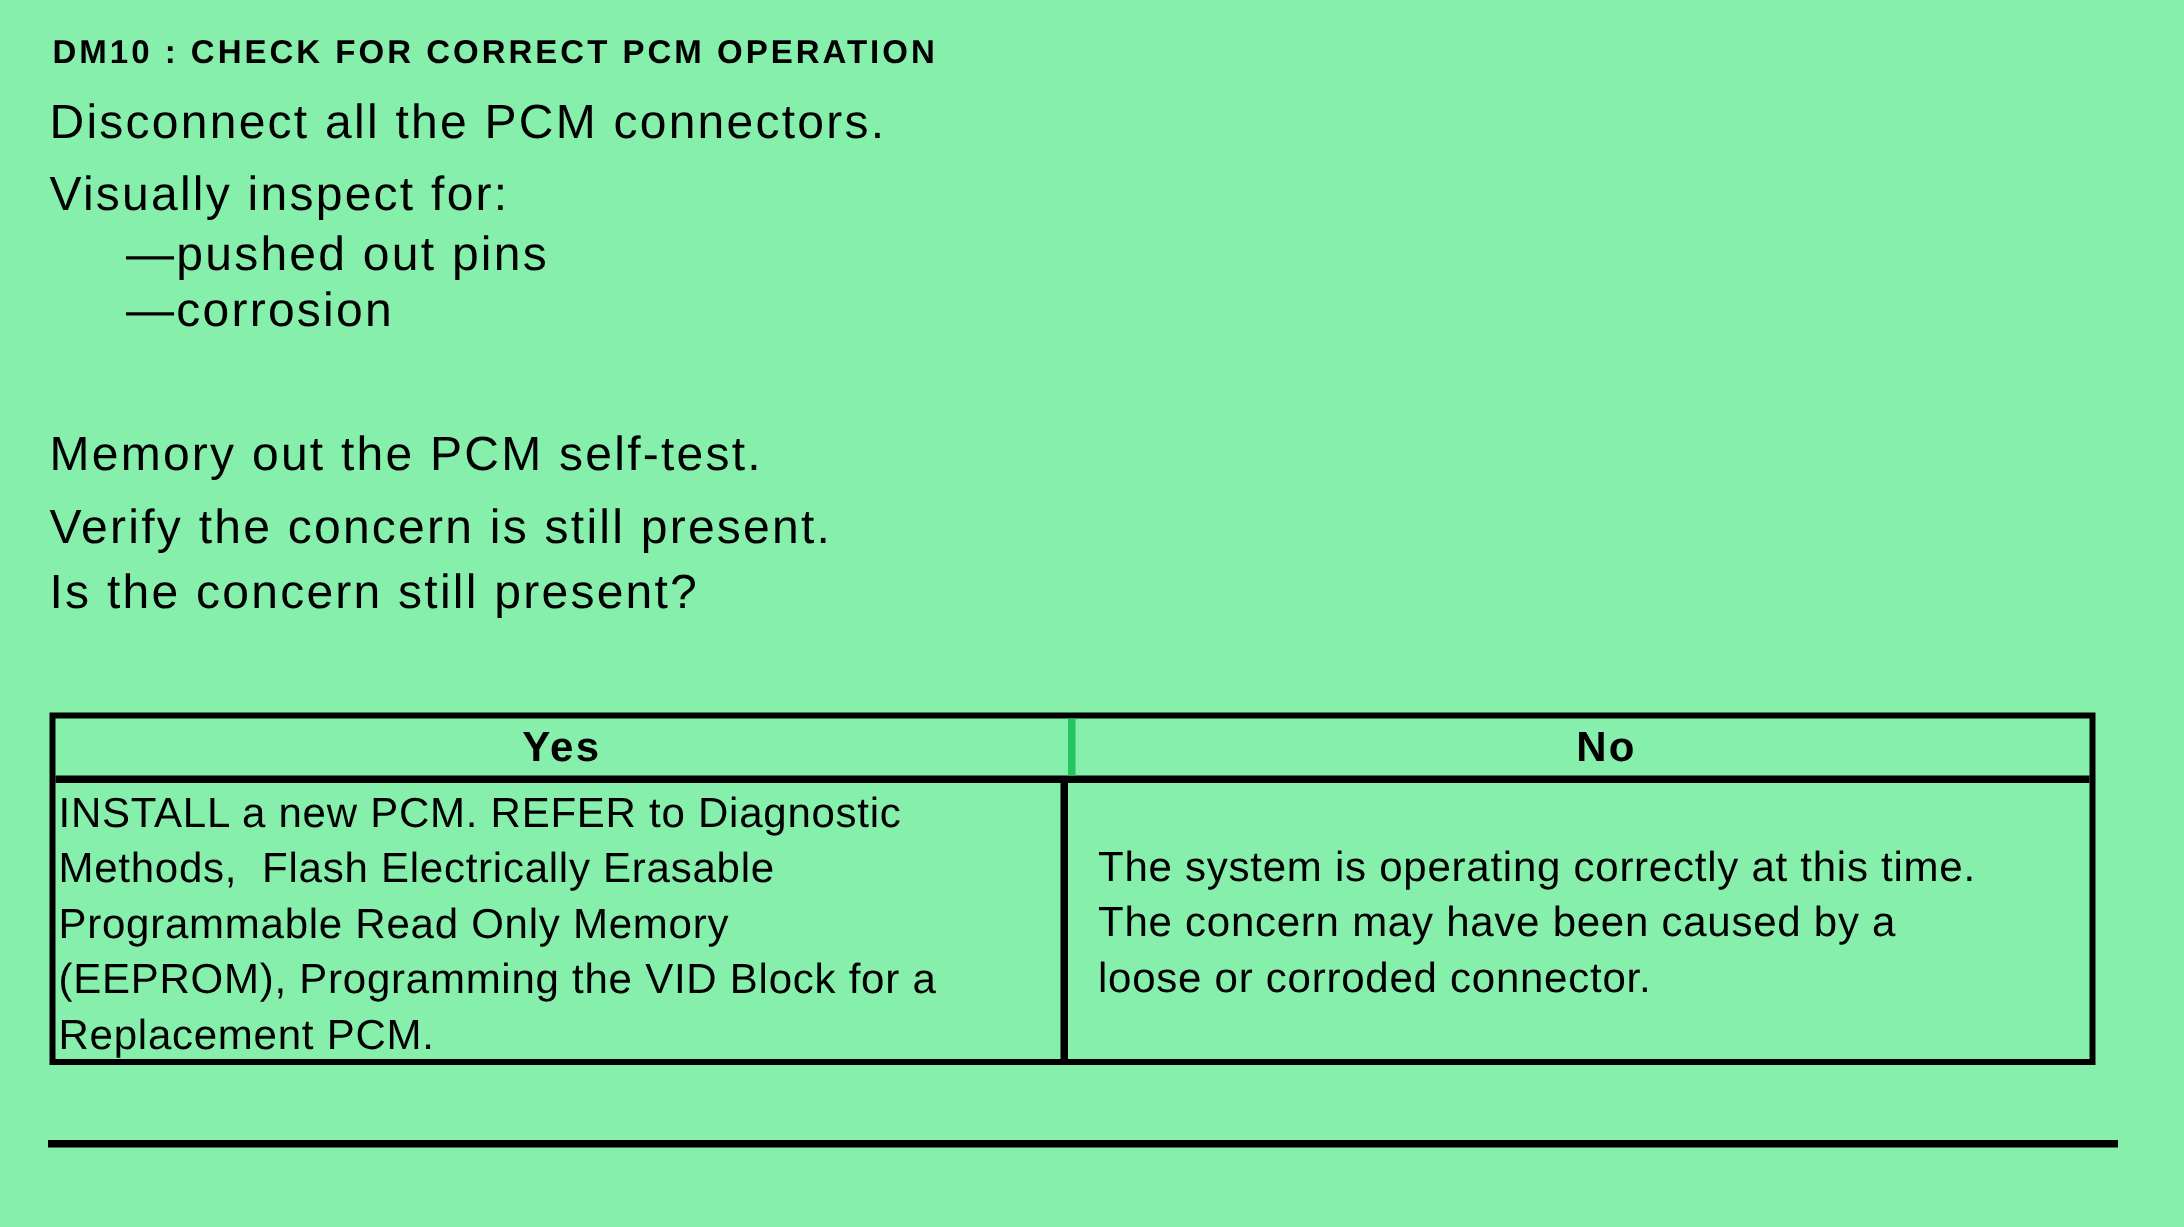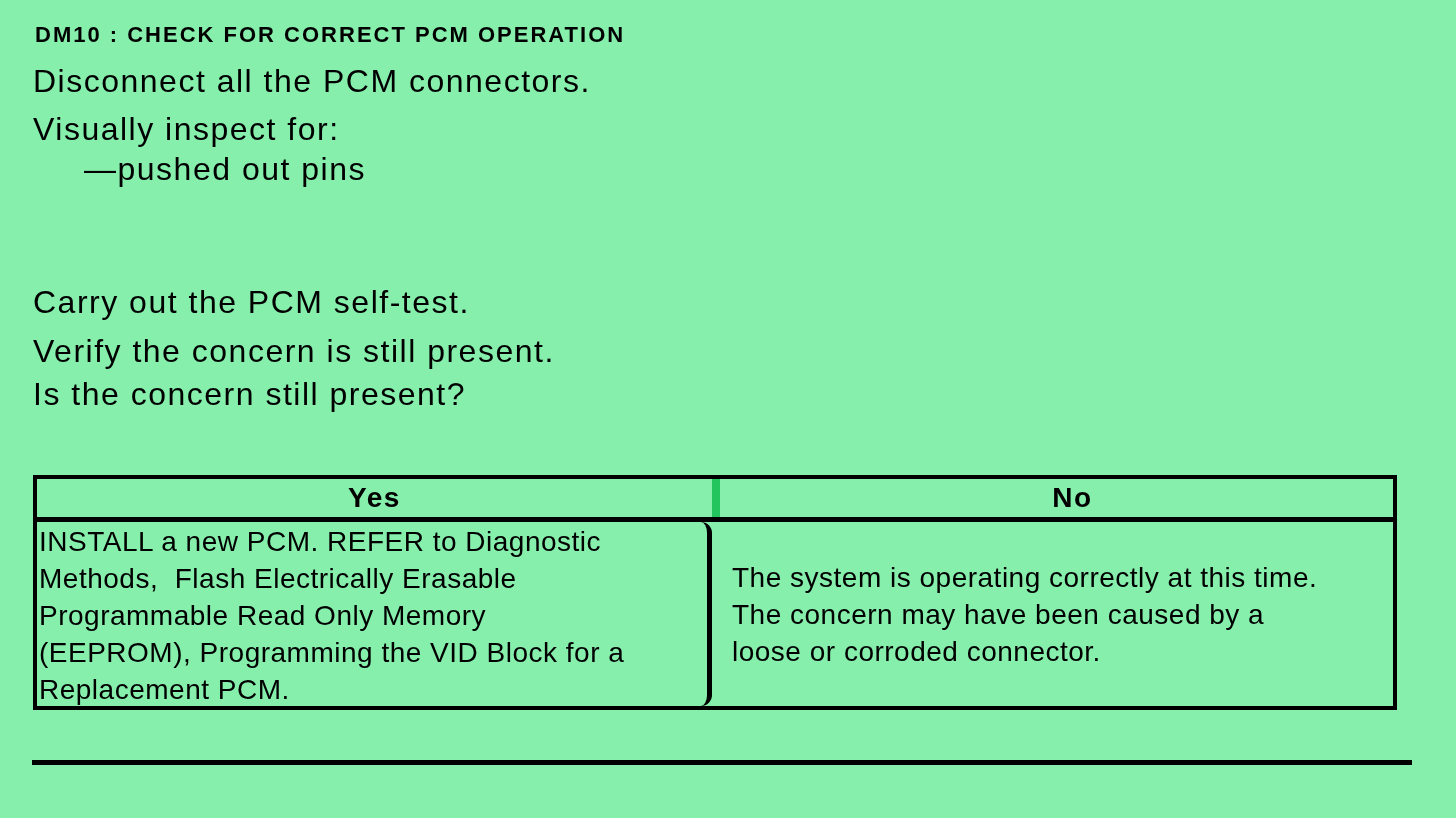--- a/index.html
+++ b/index.html
@@ -52,32 +52,31 @@
   .th {
     font-size: 28px;
     font-weight: bold;
     letter-spacing: 1.5px;
     text-align: center;
     height: 38px;
     line-height: 38px;
   }
   .th.yes {
     width: 675px;
-    border-right: 8px solid #22c55e;
+    border-right: 5px solid #22c55e;
   }
   .th.no { flex: 1; padding-left: 32px; }
   .tbody {
     display: flex;
     height: 184px;
   }
   .td {
     font-size: 28px;
     letter-spacing: 0.5px;
     line-height: 37px;
-    border-radius: 11px;
   }
   .td.yes {
     width: 675px;
     border-right: 5px solid #000000;
     padding: 1px 0 0 2px;
     box-sizing: border-box;
   }
   .td.no {
     flex: 1;
     display: flex;
@@ -105,23 +104,24 @@
 <div class="page">
 
   <h1 class="title">DM10 : CHECK FOR CORRECT PCM OPERATION</h1>
 
   <div class="step" style="top:62px">Disconnect all the PCM connectors.</div>
 
   <div class="step" style="top:110px">Visually inspect for:</div>
 
   <div class="step indent" style="top:150px">—pushed out pins</div>
 
+  <div class="step indent" style="top:187px">—corrosion</div>
 
 
-  <div class="step" style="top:283px">Carry out the PCM self-test.</div>
+  <div class="step" style="top:283px">Memory out the PCM self-test.</div>
 
   <div class="step" style="top:332px">Verify the concern is still present.</div>
 
   <div class="step bold" style="top:375px">Is the concern still present?</div>
 
   <div class="dtable">
     <div class="thead">
       <div class="th yes">Yes</div>
       <div class="th no">No</div>
     </div>

